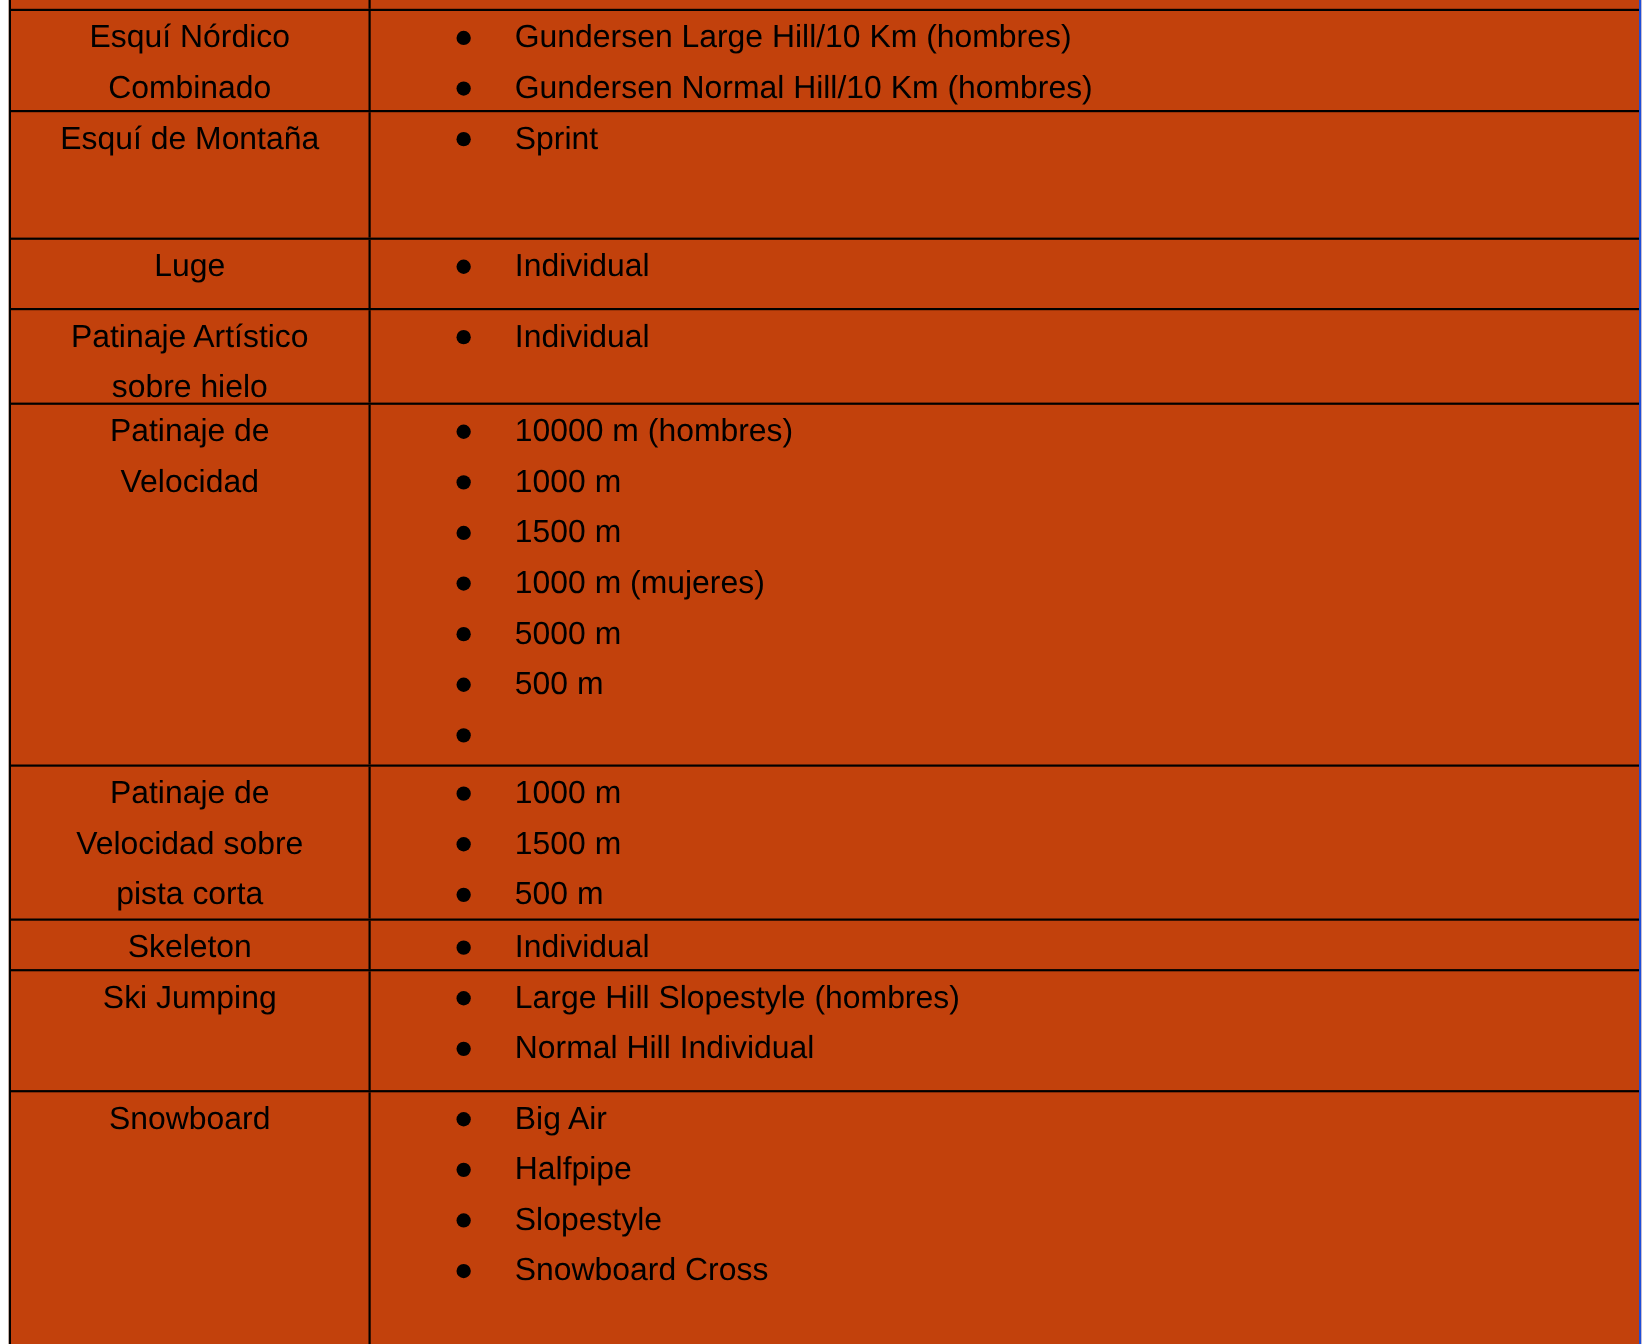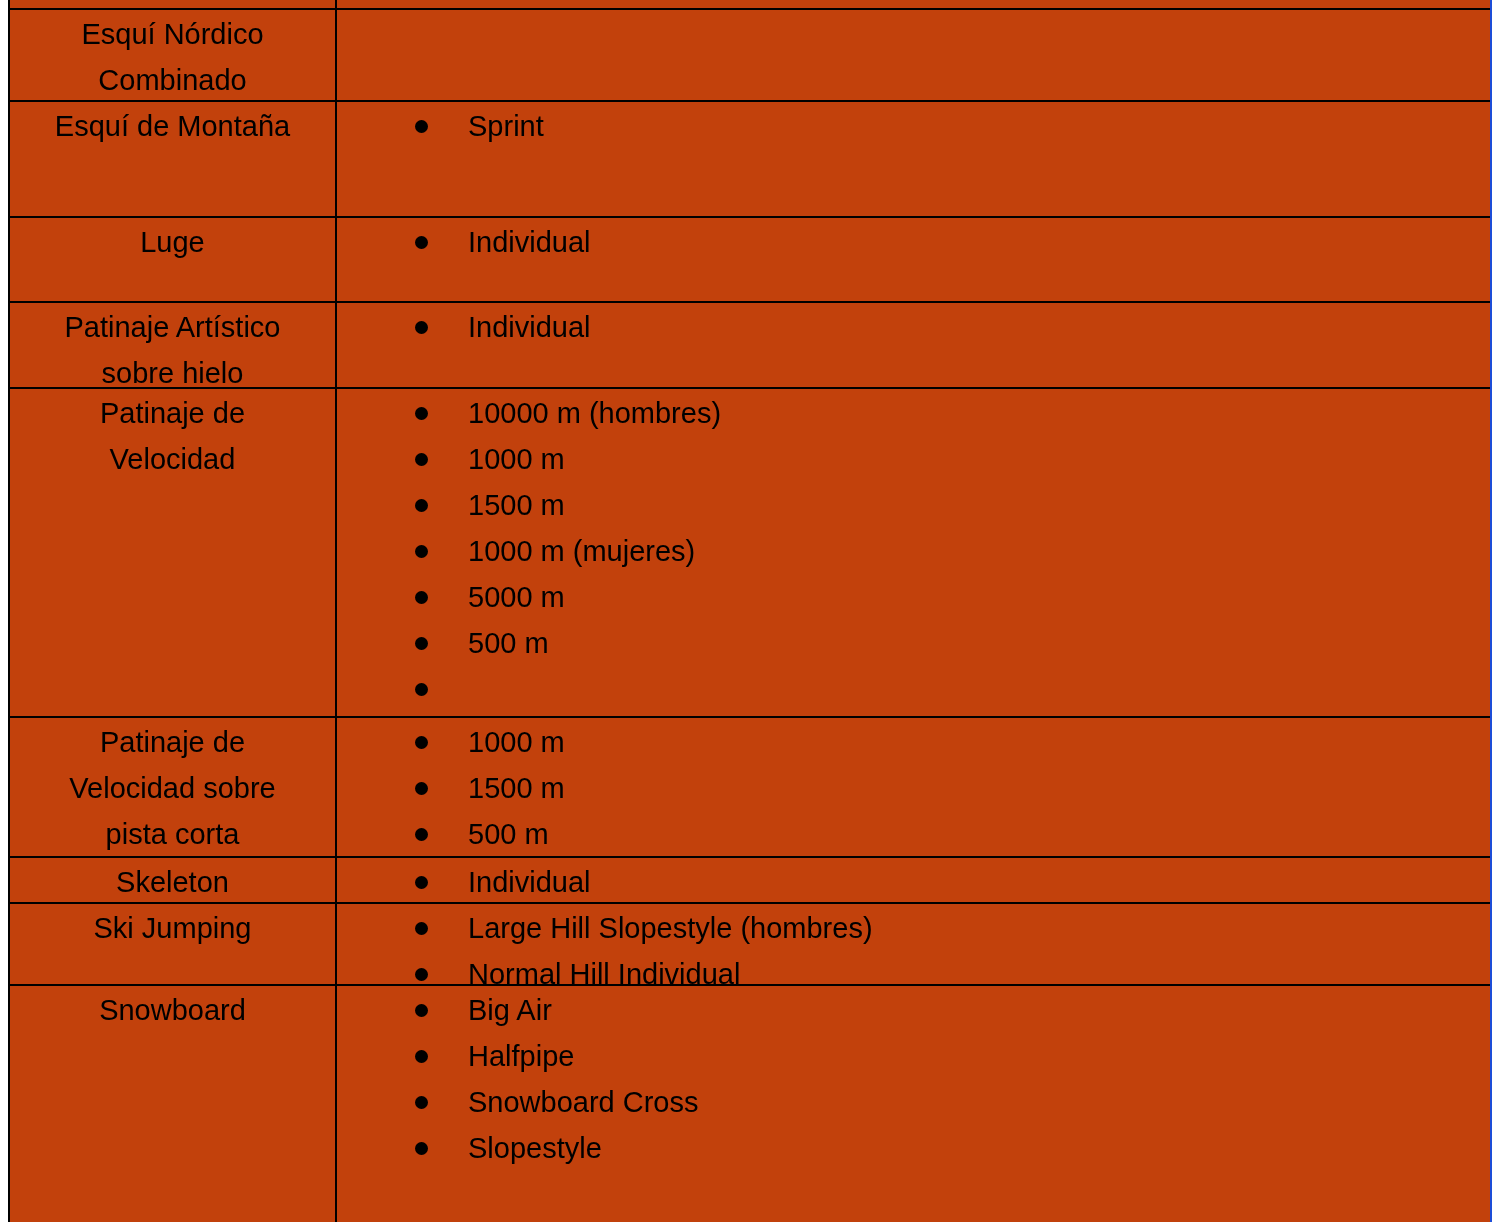--- a/index.html
+++ b/index.html
@@ -78,33 +78,43 @@
   <div class="doc-table">
 
     <div class="t-row partial">
       <div class="sport"></div>
       <div class="events"></div>
     </div>
 
     <div class="t-row" style="height:92px">
       <div class="sport">Esquí Nórdico
 Combinado</div>
+      <div class="events">
+        <div class="event-li">
+            <span class="dot"></span>
+            <span class="etxt">Gundersen Large Hill/10 Km (hombres)</span>
+          </div>
+        <div class="event-li">
+            <span class="dot"></span>
+            <span class="etxt">Gundersen Normal Hill/10 Km (hombres)</span>
+          </div>
+      </div>
     </div>
 
     <div class="t-row" style="height:116px">
       <div class="sport">Esquí de Montaña</div>
       <div class="events">
         <div class="event-li">
             <span class="dot"></span>
             <span class="etxt">Sprint</span>
           </div>
       </div>
     </div>
 
-    <div class="t-row" style="height:85px">
+    <div class="t-row" style="height:64px">
       <div class="sport">Luge</div>
       <div class="events">
         <div class="event-li">
             <span class="dot"></span>
             <span class="etxt">Individual</span>
           </div>
       </div>
     </div>
 
     <div class="t-row" style="height:86px">
@@ -175,21 +185,21 @@
     <div class="t-row" style="height:46px">
       <div class="sport">Skeleton</div>
       <div class="events">
         <div class="event-li">
             <span class="dot"></span>
             <span class="etxt">Individual</span>
           </div>
       </div>
     </div>
 
-    <div class="t-row" style="height:82px">
+    <div class="t-row" style="height:110px">
       <div class="sport">Ski Jumping</div>
       <div class="events">
         <div class="event-li">
             <span class="dot"></span>
             <span class="etxt">Large Hill Slopestyle (hombres)</span>
           </div>
         <div class="event-li">
             <span class="dot"></span>
             <span class="etxt">Normal Hill Individual</span>
           </div>
@@ -202,23 +212,23 @@
         <div class="event-li">
             <span class="dot"></span>
             <span class="etxt">Big Air</span>
           </div>
         <div class="event-li">
             <span class="dot"></span>
             <span class="etxt">Halfpipe</span>
           </div>
         <div class="event-li">
             <span class="dot"></span>
+            <span class="etxt">Slopestyle</span>
+          </div>
+        <div class="event-li">
+            <span class="dot"></span>
             <span class="etxt">Snowboard Cross</span>
-          </div>
-        <div class="event-li">
-            <span class="dot"></span>
-            <span class="etxt">Slopestyle</span>
           </div>
       </div>
     </div>
 
   </div>
 </div>
 
 </body></html>

